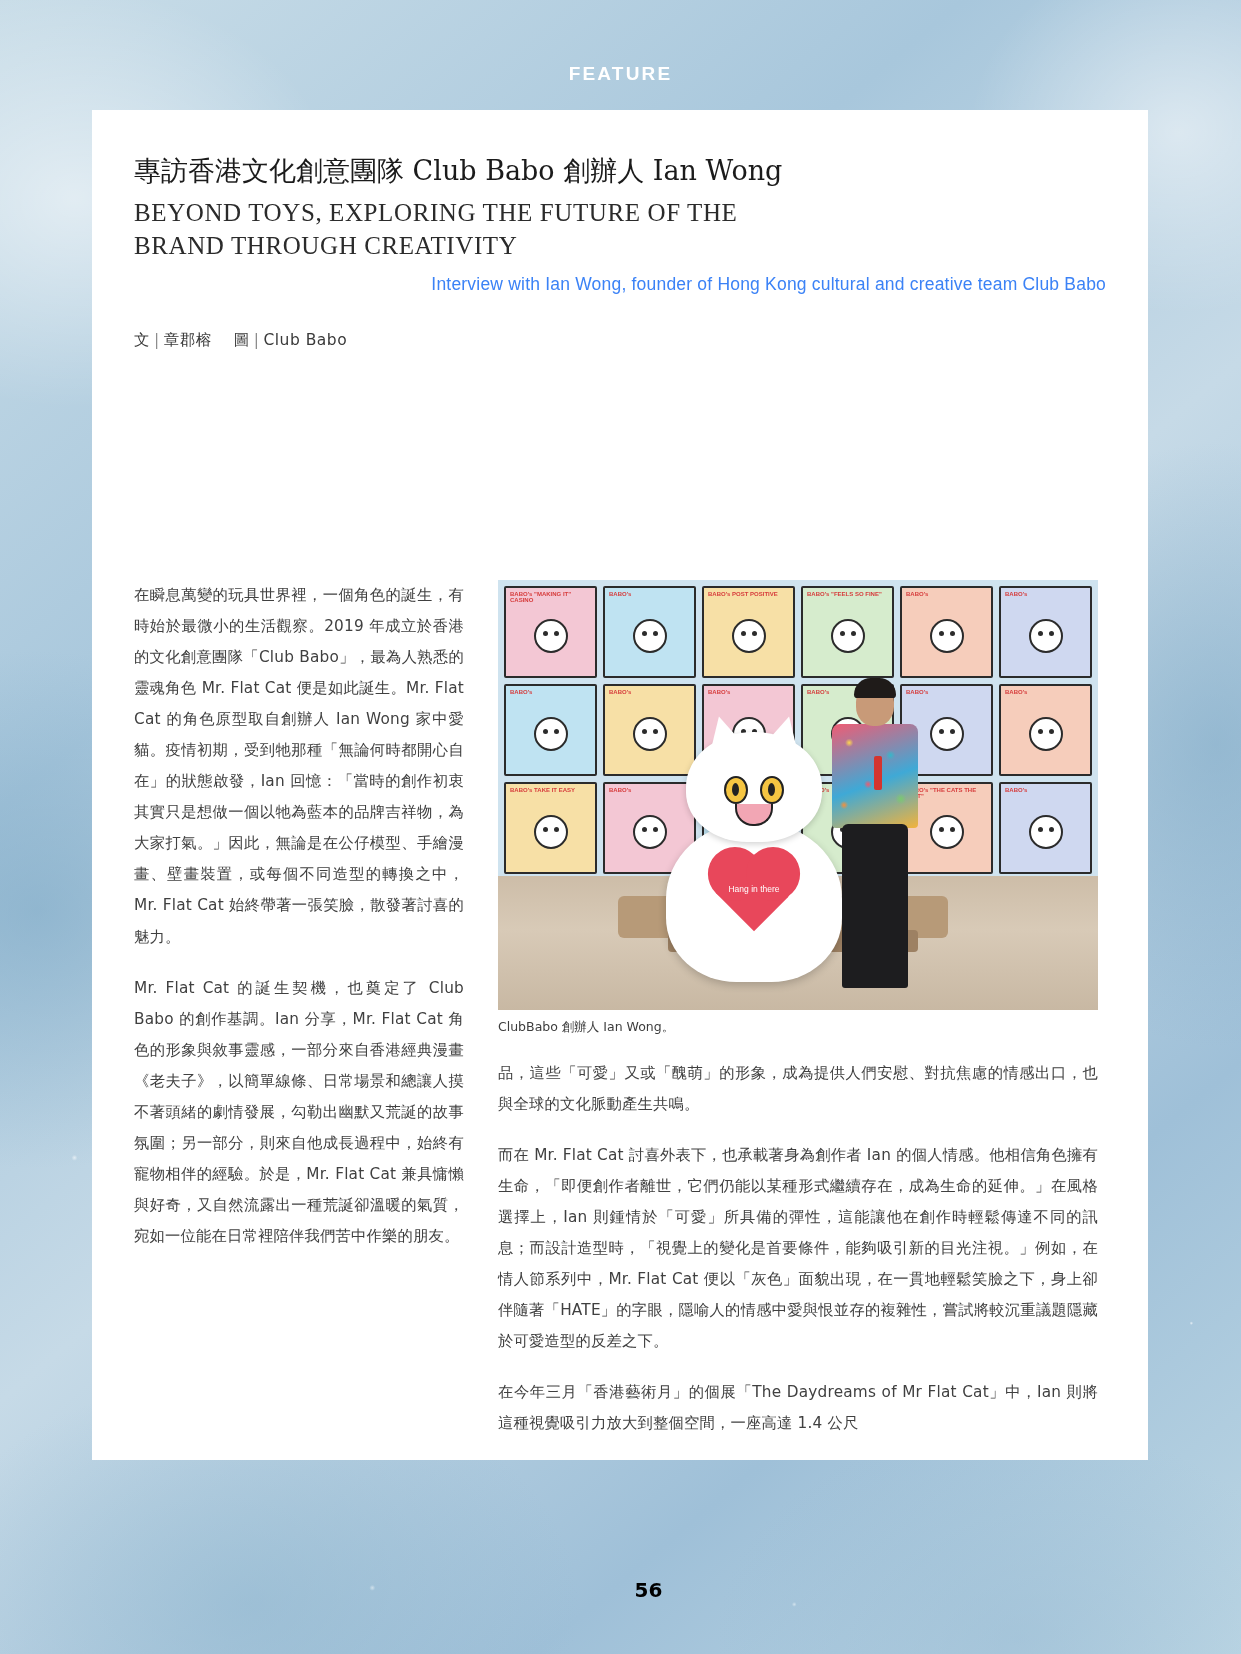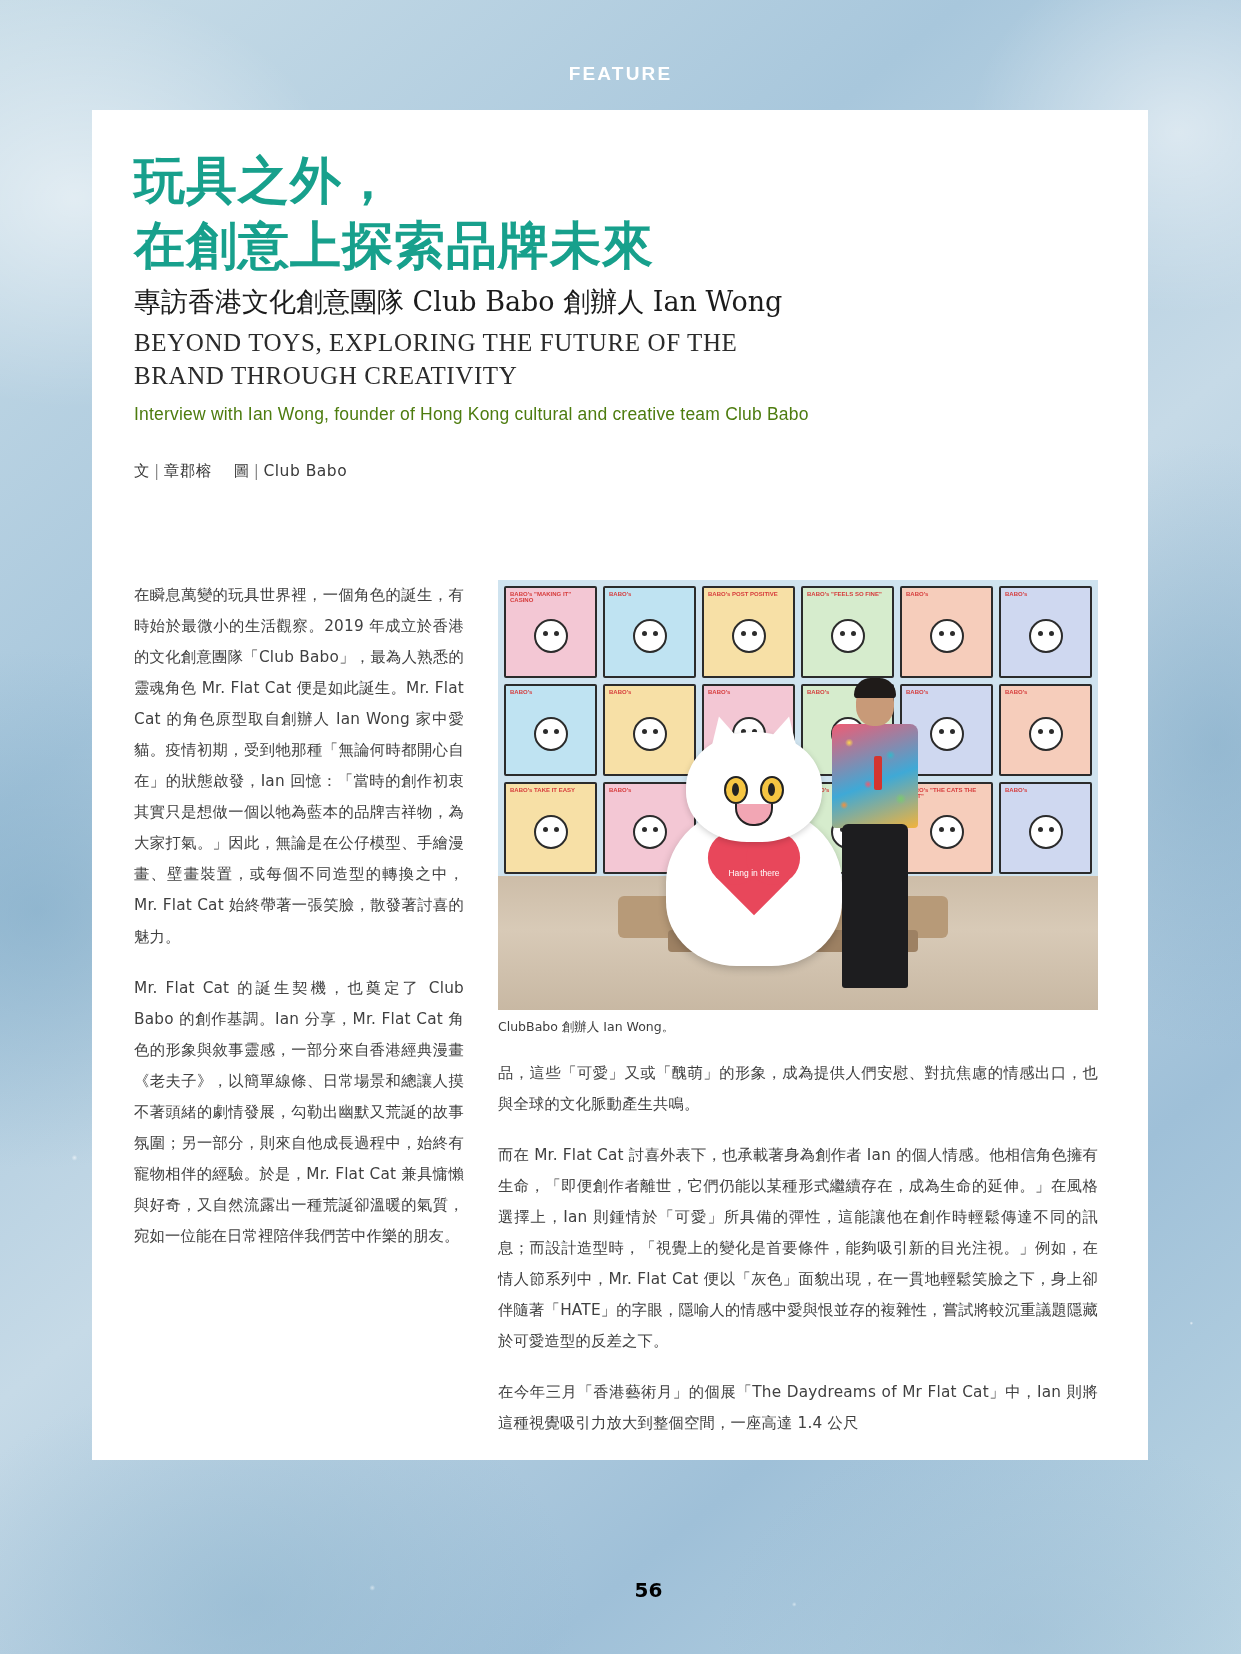--- a/index.html
+++ b/index.html
@@ -97,26 +97,27 @@
   .subhead-en {
     color: #2b2b2b;
     font-size: 25px;
     line-height: 1.32;
     font-family: "Liberation Serif", serif;
     letter-spacing: 0.6px;
     margin: 4px 0 6px 0;
     white-space: pre-line;
   }
   .subhead-en2 {
-    color: #4d7c0f;
+    color: #3b82f6;
     font-size: 17.5px;
     line-height: 1.4;
     font-family: "Liberation Sans", sans-serif;
     letter-spacing: 0.2px;
     margin: 10px 0 0 0;
+    text-align: right;
   }
   .credits {
     color: #3a3a3a;
     font-size: 15.5px;
     letter-spacing: 0.5px;
     margin-top: 34px;
     font-family: "DejaVu Sans", sans-serif;
   }
   .credits .sep {
     color: #8d8d8d;
@@ -305,21 +306,21 @@
     top: 72px;
     transform: translateX(-50%);
     width: 34px; height: 20px;
     background: #f2a6b4;
     border-radius: 0 0 18px 18px;
     border: 2px solid #222;
     border-top: none;
   }
   .mascot-body {
     position: absolute;
-    left: 0; bottom: 16px;
+    left: 0; bottom: 0;
     width: 176px; height: 160px;
     background: #ffffff;
     border-radius: 48% 48% 40% 40%;
     box-shadow: 0 3px 8px rgba(0,0,0,0.2);
   }
   .heart {
     position: absolute;
     left: 50%;
     top: 44px;
     transform: translateX(-50%) rotate(-45deg);
@@ -415,22 +416,20 @@
 </head>
 <body>
 
 <div class="bg"></div>
 
 <div class="running-head">FEATURE</div>
 
 <div class="page">
   <div class="page-inner">
 
-    <h1 class="headline">玩具之外，
-在創意上探索品牌未來</h1>
     <div class="subhead-zh">專訪香港文化創意團隊 Club Babo 創辦人 Ian Wong</div>
     <div class="subhead-en">BEYOND TOYS, EXPLORING THE FUTURE OF THE
 BRAND THROUGH CREATIVITY</div>
     <div class="subhead-en2">Interview with Ian Wong, founder of Hong Kong cultural and creative team Club Babo</div>
 
     <div class="credits">
       <span>文</span><span class="sep">|</span><span>章郡榕</span><span class="gap"></span><span>圖</span><span class="sep">|</span><span>Club Babo</span>
     </div>
 
     <div class="columns">

